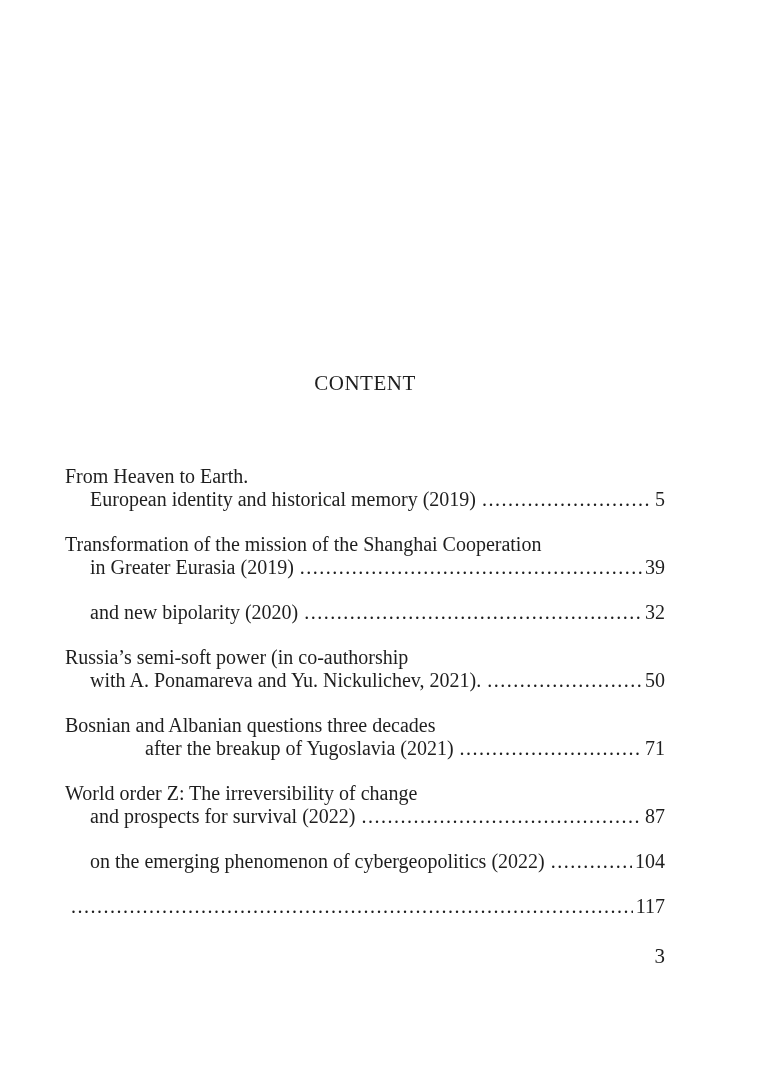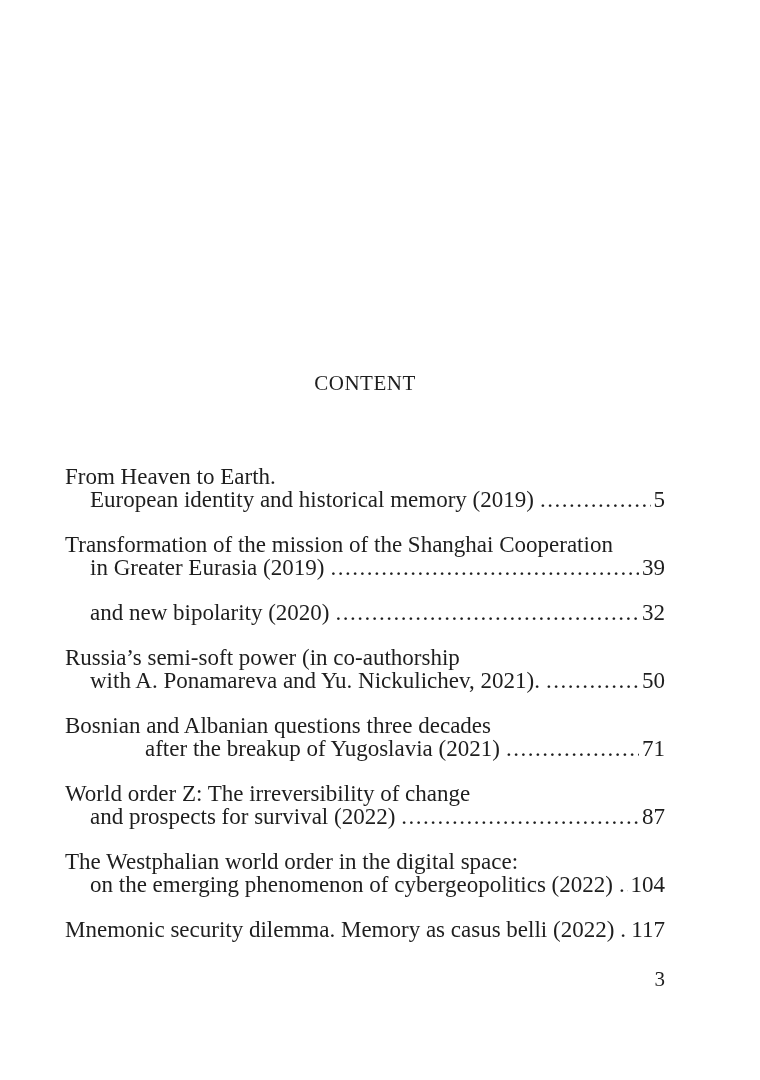--- a/index.html
+++ b/index.html
@@ -27,21 +27,21 @@
     margin-top: 372px;
     margin-bottom: 70px;
     text-align: center;
     font-size: 21px;
     line-height: 23px;
     font-weight: normal;
     letter-spacing: 0.5px;
   }
   .toc-entry { margin-bottom: 22px; }
   .toc-line {
-    font-size: 23px;
+    font-size: 20px;
     line-height: 23px;
     white-space: nowrap;
   }
   .indent-0 { padding-left: 0; }
   .indent-1 { padding-left: 25px; }
   .indent-2 { padding-left: 80px; }
   .leader-line {
     display: flex;
     align-items: center;
   }
@@ -111,30 +111,28 @@
         </div>
         <div class="toc-entry">
           <div class="toc-line indent-0"><span class="line-text">World order Z: The irreversibility of change</span></div>
           <div class="toc-line indent-1 leader-line">
             <span class="line-text">and prospects for survival (2022)</span>
             <span class="dots">............................................................................................................................................................................................................................................................................................................</span>
             <span class="page-num">87</span>
           </div>
         </div>
         <div class="toc-entry">
-          <div class="toc-line indent-0"><span class="line-text">The Westphalian world order in the digital space:</span></div>
           <div class="toc-line indent-1 leader-line">
             <span class="line-text">on the emerging phenomenon of cybergeopolitics (2022)</span>
             <span class="dots">............................................................................................................................................................................................................................................................................................................</span>
             <span class="page-num">104</span>
           </div>
         </div>
         <div class="toc-entry">
           <div class="toc-line indent-0 leader-line">
-            <span class="line-text">Mnemonic security dilemma. Memory as casus belli (2022)</span>
             <span class="dots">............................................................................................................................................................................................................................................................................................................</span>
             <span class="page-num">117</span>
           </div>
         </div>
       </div>
     <div class="folio">3</div>
   </div>
 </div>
 
 </body></html>

